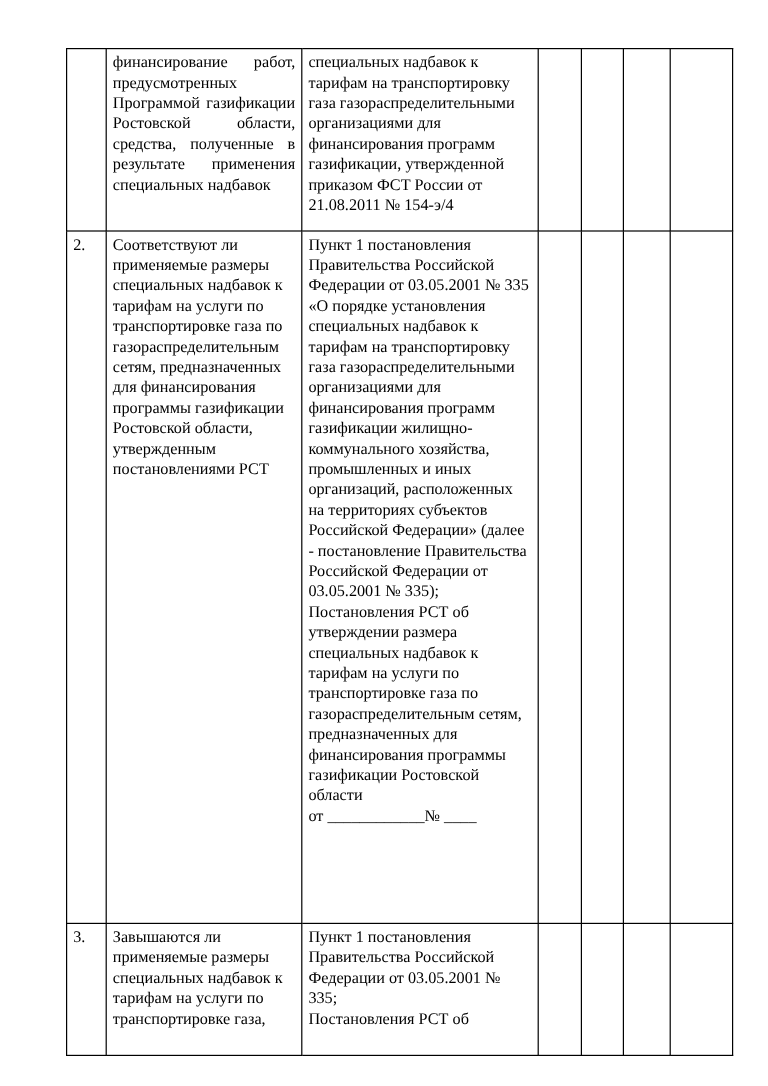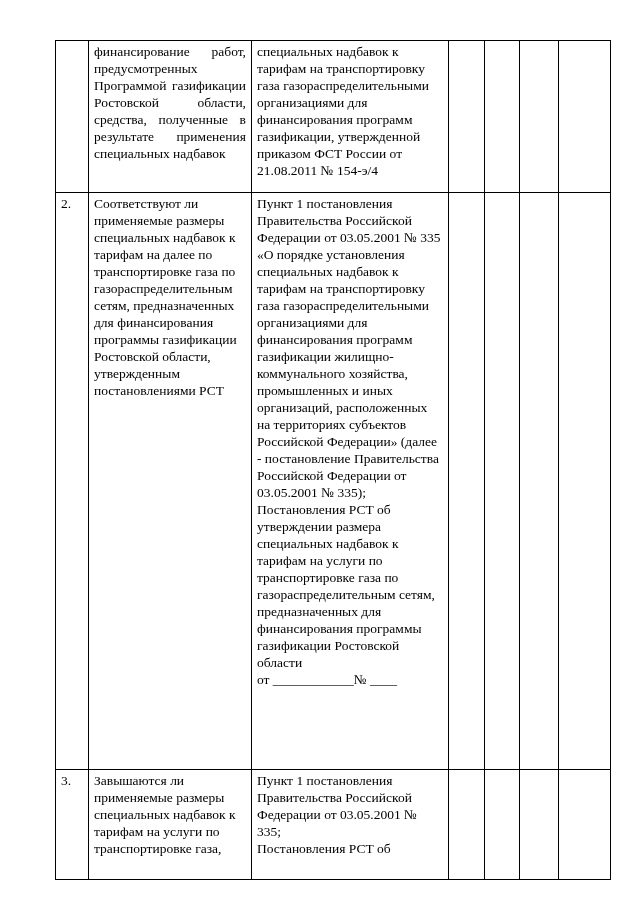--- a/index.html
+++ b/index.html
@@ -61,21 +61,21 @@
         <td class="num"></td>
         <td class="justify">финансирование работ, предусмотренных Программой газификации Ростовской области, средства, полученные в результате применения специальных надбавок</td>
         <td>специальных надбавок к тарифам на транспортировку газа газораспределительными организациями для финансирования программ газификации, утвержденной приказом ФСТ России от 21.08.2011 № 154-э/4</td>
         <td></td>
         <td></td>
         <td></td>
         <td></td>
       </tr>
       <tr class="r2">
         <td class="num">2.</td>
-        <td>Соответствуют ли применяемые размеры специальных надбавок к тарифам на далее по транспортировке газа по газораспределительным сетям, предназначенных для финансирования программы газификации Ростовской области, утвержденным постановлениями РСТ</td>
+        <td>Соответствуют ли применяемые размеры специальных надбавок к тарифам на услуги по транспортировке газа по газораспределительным сетям, предназначенных для финансирования программы газификации Ростовской области, утвержденным постановлениями РСТ</td>
         <td>Пункт 1 постановления Правительства Российской Федерации от 03.05.2001 № 335 «О порядке установления специальных надбавок к тарифам на транспортировку газа газораспределительными организациями для финансирования программ газификации жилищно-коммунального хозяйства, промышленных и иных организаций, расположенных на территориях субъектов Российской Федерации» (далее - постановление Правительства Российской Федерации от 03.05.2001 № 335);
 Постановления РСТ об утверждении размера специальных надбавок к тарифам на услуги по транспортировке газа по газораспределительным сетям, предназначенных для финансирования программы газификации Ростовской области
 от ____________№ ____</td>
         <td></td>
         <td></td>
         <td></td>
         <td></td>
       </tr>
       <tr class="r3">
         <td class="num">3.</td>

